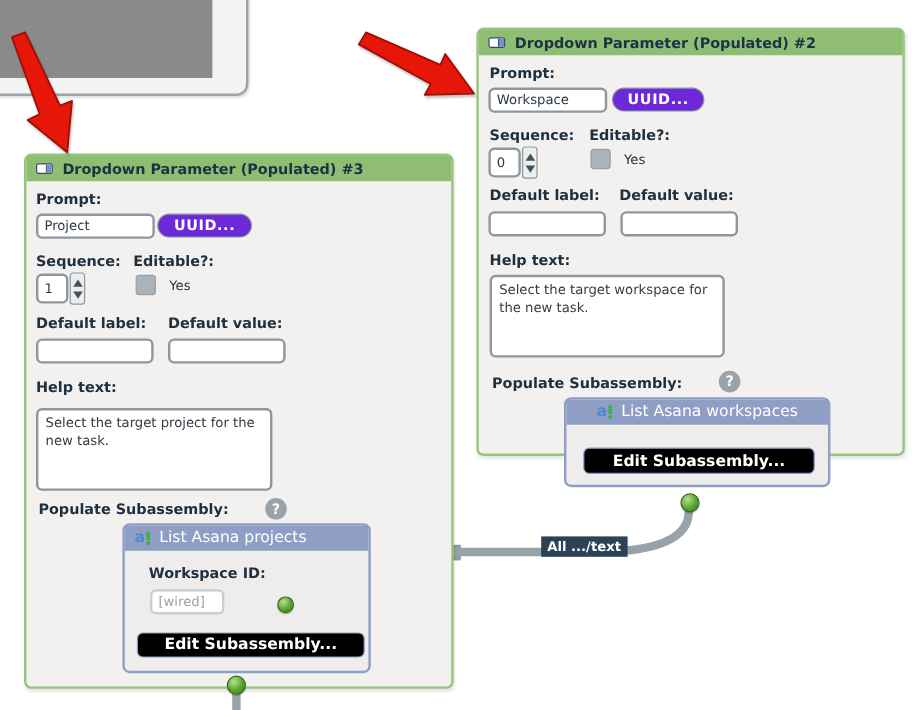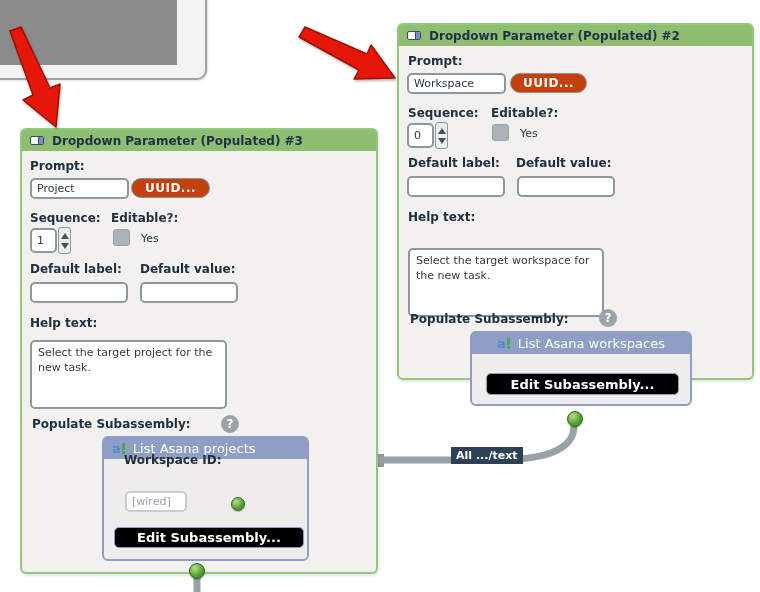--- a/index.html
+++ b/index.html
@@ -26,21 +26,21 @@
   .node-title { font-size:12px; font-weight:bold; color:#1d3045; white-space:nowrap; }
 
   .combo-icon { position:relative; width:14px; height:9px; background:#fff;
     border:1px solid #374a6a; border-radius:2px; flex:0 0 auto; }
   .combo-icon .combo-right { position:absolute; right:0; top:0; bottom:0; width:5px;
     background:#7a8fc0; border-left:1px solid #374a6a; border-radius:0 1px 1px 0; }
 
   .lbl { position:absolute; font-size:12px; font-weight:bold; color:#20303f; white-space:nowrap; }
   .tinput { position:absolute; height:21px; border:2px solid #8d979e; border-radius:5px;
     background:#fff; font-family:inherit; font-size:11px; color:#2f3742; padding:0 5px; }
-  .pill { position:absolute; height:20px; border-radius:10px; background:#c2410c;
+  .pill { position:absolute; height:20px; border-radius:10px; background:#6d28d9;
     border:1px solid #88939a; color:#fff; font-weight:bold; font-size:12px; letter-spacing:.5px;
     display:flex; align-items:center; justify-content:center; font-family:inherit; cursor:default; }
   .spin { position:absolute; width:13px; height:27px; background:#eceded; border:1px solid #8d979e;
     border-radius:3px; display:flex; flex-direction:column; align-items:center; justify-content:center; gap:4px; }
   .tri-up   { width:0; height:0; border-left:4px solid transparent; border-right:4px solid transparent;
     border-bottom:6px solid #44525e; }
   .tri-down { width:0; height:0; border-left:4px solid transparent; border-right:4px solid transparent;
     border-top:6px solid #44525e; }
   .chk { position:absolute; width:17px; height:17px; background:#a9b3b9; border:1px solid #96a1a8; border-radius:3px; }
   .small-txt { position:absolute; font-size:11px; color:#2a3440; }
@@ -127,21 +127,21 @@
       <div class="subheader">
         <span class="logo">
           <span class="logo-a">a</span>
           <span class="logo-bars">
               <i class="seg-top"></i>
               <i class="seg-bot"></i>
             </span>
         </span>
         <span class="subtitle">List Asana projects</span>
       </div>
-      <span class="lbl" style="left:20px;top:15px;">Workspace ID:</span>
+      <span class="lbl" style="left:20px;top:33px;">Workspace ID:</span>
       <input class="tinput wired" style="left: 21px; top: 53px; width: 62px;" value="[wired]">
       <div class="port" style="left:127px;top:59px;width:14px;height:14px;"></div>
       <div class="btn" style="left:10px;top:89px;width:190px;height:21px;">Edit Subassembly...</div>
     </div>
   </div>
 
   <div class="node node-right">
     <div class="node-header">
       <span class="combo-icon">
           <span class="combo-right"></span>
@@ -162,21 +162,21 @@
     </div>
     <div class="chk" style="left:93px;top:99px;"></div>
     <span class="small-txt" style="left:121px;top:102px;">Yes</span>
 
     <span class="lbl" style="left:9px;top:131px;">Default label:</span>
     <span class="lbl" style="left:117px;top:131px;">Default value:</span>
     <input class="tinput" style="left: 8px; top: 151px; width: 98px;" value="">
     <input class="tinput" style="left: 118px; top: 151px; width: 98px;" value="">
 
     <span class="lbl" style="left:9px;top:185px;">Help text:</span>
-    <textarea class="ta" style="left: 9px; top: 204px; width: 196px; height: 69px; margin-top: 19px;">Select the target workspace for
+    <textarea class="ta" style="left: 9px; top: 204px; width: 196px; height: 69px;">Select the target workspace for
 the new task.</textarea>
 
     <span class="lbl" style="left:11px;top:287px;">Populate Subassembly:</span>
     <div class="qicon" style="left:200px;top:284px;">?</div>
 
     <div class="subnode" style="left:71px;top:306px;width:222px;height:75px;">
       <div class="subheader centered">
         <span class="logo">
           <span class="logo-a">a</span>
           <span class="logo-bars">

